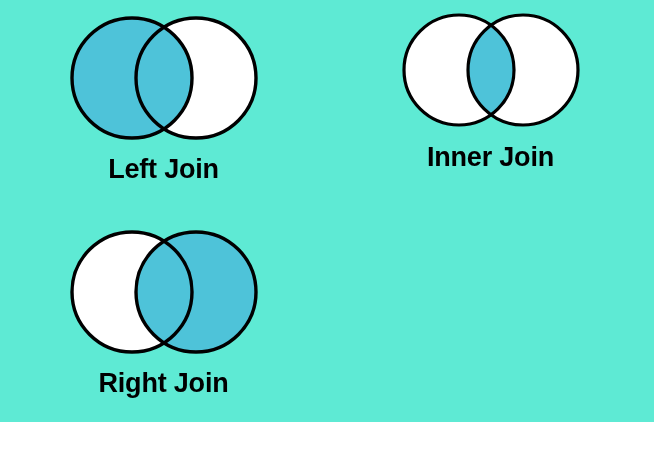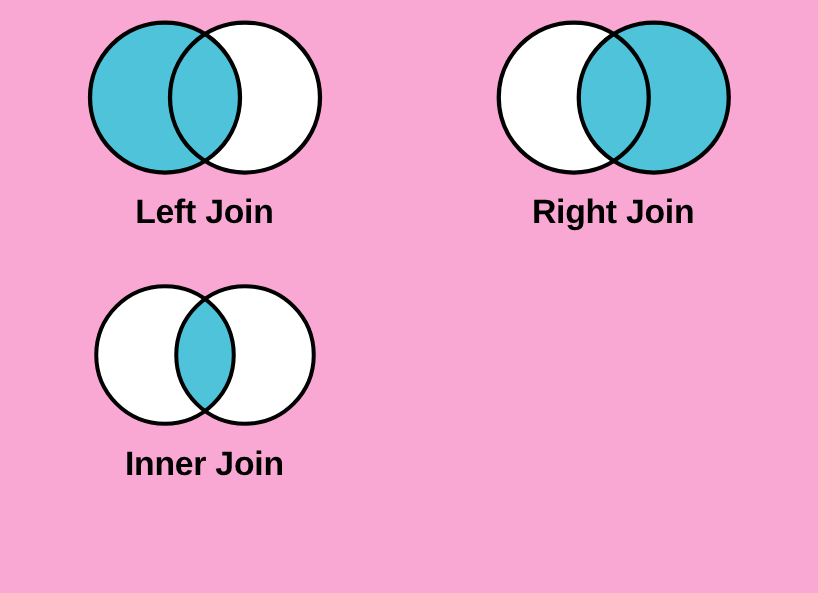--- a/index.html
+++ b/index.html
@@ -9,22 +9,22 @@
   }
   body {
     width: 654px;
     height: 474px;
     font-family: "Liberation Sans", sans-serif;
     overflow: hidden;
   }
   .canvas {
     position: relative;
     width: 654px;
-    height: 474px;
-    background: #f9a8d4;
+    height: 422px;
+    background: #5eead4;
   }
   .grid {
     position: absolute;
     inset: 0;
     display: grid;
     grid-template-columns: 1fr 1fr;
     grid-template-rows: 214px 260px;
   }
   .cell {
     position: relative;
@@ -82,54 +82,54 @@
           </g>
 
           <circle cx="62" cy="64" r="60" fill="none" stroke="#000000" stroke-width="3.4"></circle>
           <circle cx="126" cy="64" r="60" fill="none" stroke="#000000" stroke-width="3.4"></circle>
         </svg>
       </div>
       <div class="label label-top">Left Join</div>
     </div>
 
     <div class="cell">
+      <div class="venn-wrap venn-bottom">
+        <svg width="178" height="118" viewBox="0 0 178 118">
+          <defs>
+            <clipPath id="clipL_ij">
+                <circle cx="57" cy="59" r="55"></circle>
+              </clipPath>
+          </defs>
+          <circle cx="57" cy="59" r="55" fill="#ffffff"></circle>
+          <circle cx="121" cy="59" r="55" fill="#ffffff"></circle>
+          <g clip-path="url(#clipL_ij)">
+            <circle cx="121" cy="59" r="55" fill="#4ec3d9"></circle>
+          </g>
+          <circle cx="57" cy="59" r="55" fill="none" stroke="#000000" stroke-width="3.2"></circle>
+          <circle cx="121" cy="59" r="55" fill="none" stroke="#000000" stroke-width="3.2"></circle>
+        </svg>
+      </div>
+      <div class="label label-bottom">Inner Join</div>
+    </div>
+
+    <div class="cell">
       <div class="venn-wrap venn-top">
         <svg width="188" height="128" viewBox="0 0 188 128">
           <defs>
             <clipPath id="clipL_rj">
                 <circle cx="62" cy="64" r="60"></circle>
               </clipPath>
           </defs>
           <circle cx="62" cy="64" r="60" fill="#ffffff"></circle>
           <circle cx="126" cy="64" r="60" fill="#4ec3d9"></circle>
           <g clip-path="url(#clipL_rj)">
             <circle cx="126" cy="64" r="60" fill="#4ec3d9"></circle>
           </g>
           <circle cx="62" cy="64" r="60" fill="none" stroke="#000000" stroke-width="3.4"></circle>
           <circle cx="126" cy="64" r="60" fill="none" stroke="#000000" stroke-width="3.4"></circle>
         </svg>
       </div>
       <div class="label label-top">Right Join</div>
     </div>
 
-    <div class="cell">
-      <div class="venn-wrap venn-bottom">
-        <svg width="178" height="118" viewBox="0 0 178 118">
-          <defs>
-            <clipPath id="clipL_ij">
-                <circle cx="57" cy="59" r="55"></circle>
-              </clipPath>
-          </defs>
-          <circle cx="57" cy="59" r="55" fill="#ffffff"></circle>
-          <circle cx="121" cy="59" r="55" fill="#ffffff"></circle>
-          <g clip-path="url(#clipL_ij)">
-            <circle cx="121" cy="59" r="55" fill="#4ec3d9"></circle>
-          </g>
-          <circle cx="57" cy="59" r="55" fill="none" stroke="#000000" stroke-width="3.2"></circle>
-          <circle cx="121" cy="59" r="55" fill="none" stroke="#000000" stroke-width="3.2"></circle>
-        </svg>
-      </div>
-      <div class="label label-bottom">Inner Join</div>
-    </div>
-
 
   </div>
 </div>
 
 </body></html>

